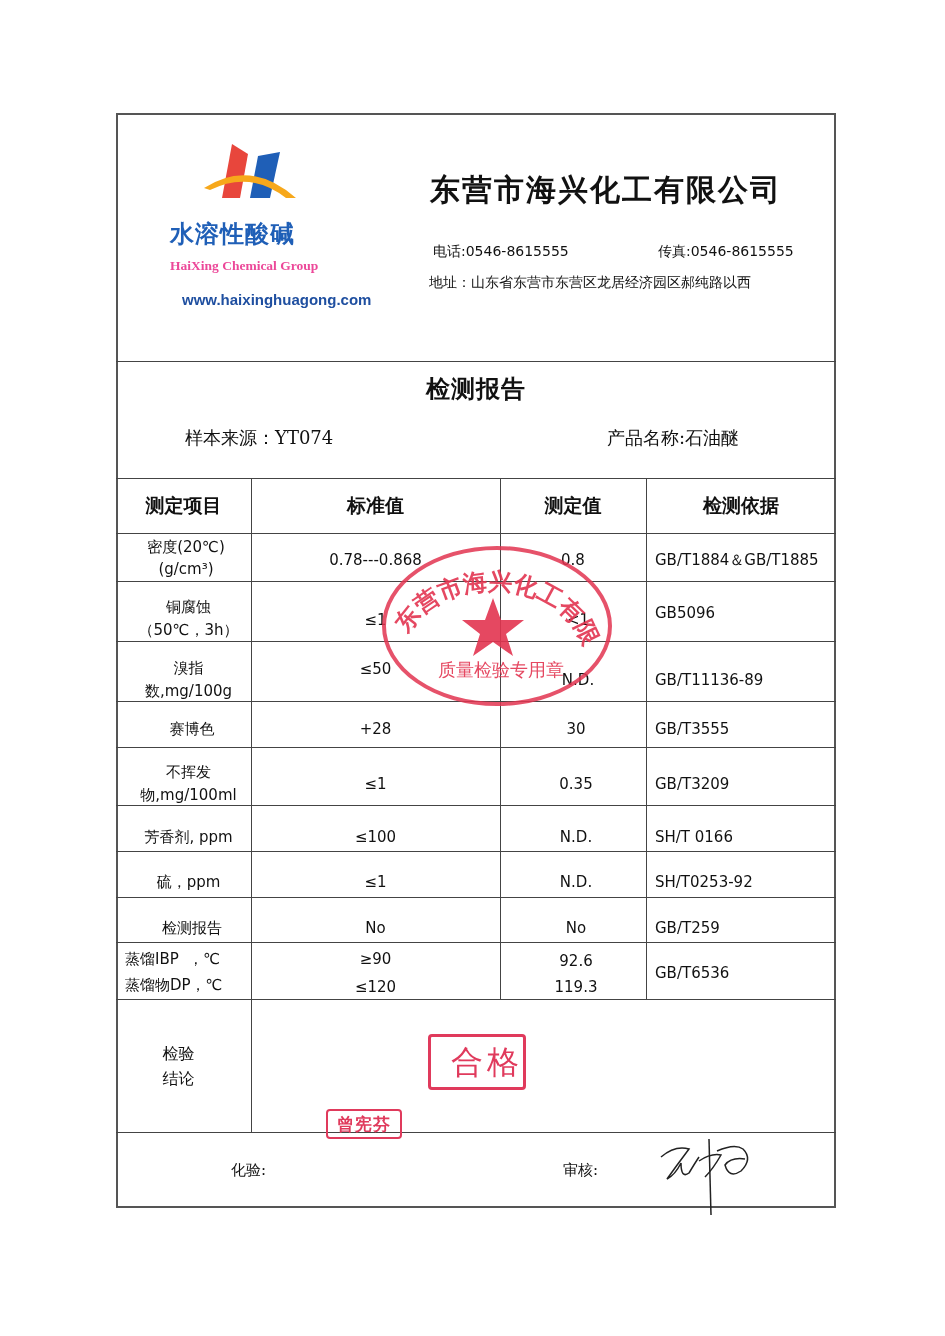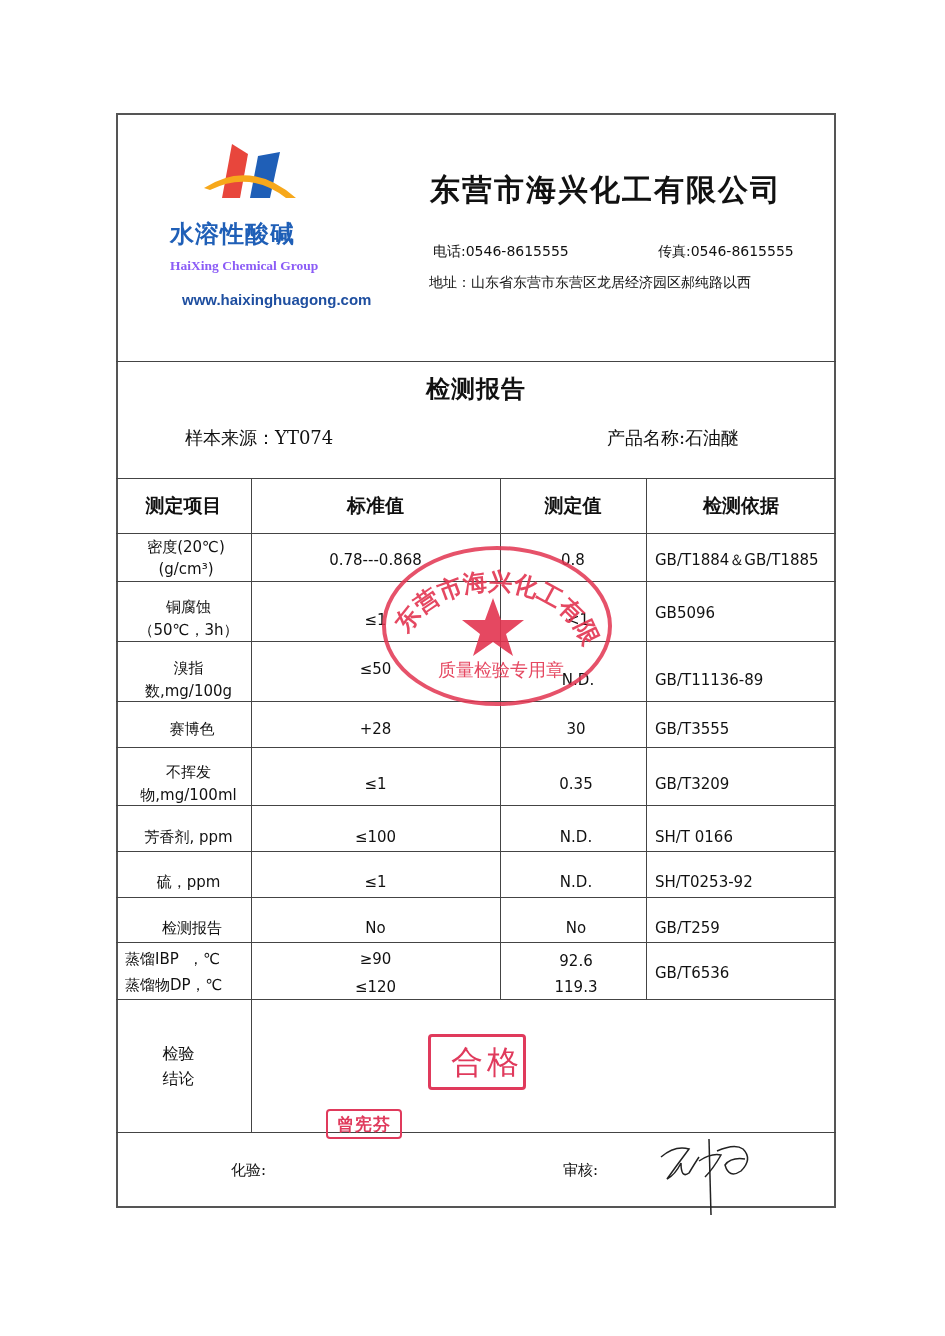--- a/index.html
+++ b/index.html
@@ -7,21 +7,21 @@
          font-family:"DejaVu Sans","Liberation Sans",sans-serif; color:#111; }
   .frame { position:absolute; left:116px; top:113px; width:720px; height:1095px;
            border:2px solid #555; box-sizing:border-box; }
   .abs { position:absolute; }
   .hline { position:absolute; height:0; border-top:1.5px solid #444; }
   .vline { position:absolute; width:0; border-left:1.3px solid #444; }
   .serif { font-family:"DejaVu Serif","Liberation Serif",serif; }
 
   
   .logo-cn { color:#1f5fb7; font-weight:bold; font-size:24px; letter-spacing:1px; }
-  .logo-en { color:#8b5cf6; font-weight:bold; font-size:13.5px; font-family:"Liberation Serif",serif; }
+  .logo-en { color:#ec4899; font-weight:bold; font-size:13.5px; font-family:"Liberation Serif",serif; }
   .logo-url { color:#1f4fa0; font-weight:bold; font-size:15px; font-family:Liberation Sans, sans-serif; }
   .company { font-size:30px; letter-spacing:2px; font-family:"DejaVu Serif",serif; font-weight:bold; }
   .contact { font-size:14px; }
   .title { font-size:24px; font-weight:bold; letter-spacing:1px; }
   .meta { font-size:18px; font-family:"DejaVu Serif",serif; }
 
   .th { font-size:19px; font-weight:bold; text-align:center; }
   .cell { font-size:15px; text-align:center; line-height:22px; }
   .cell-l { font-size:15px; text-align:right; line-height:22px; }
 

